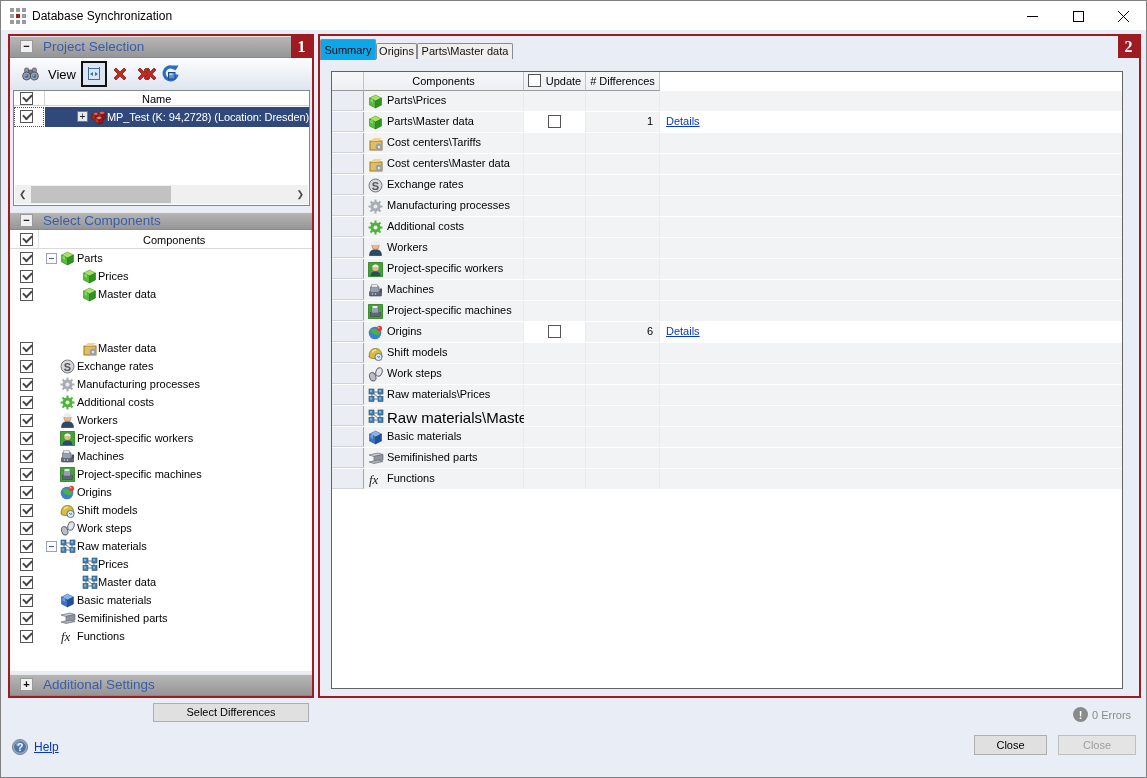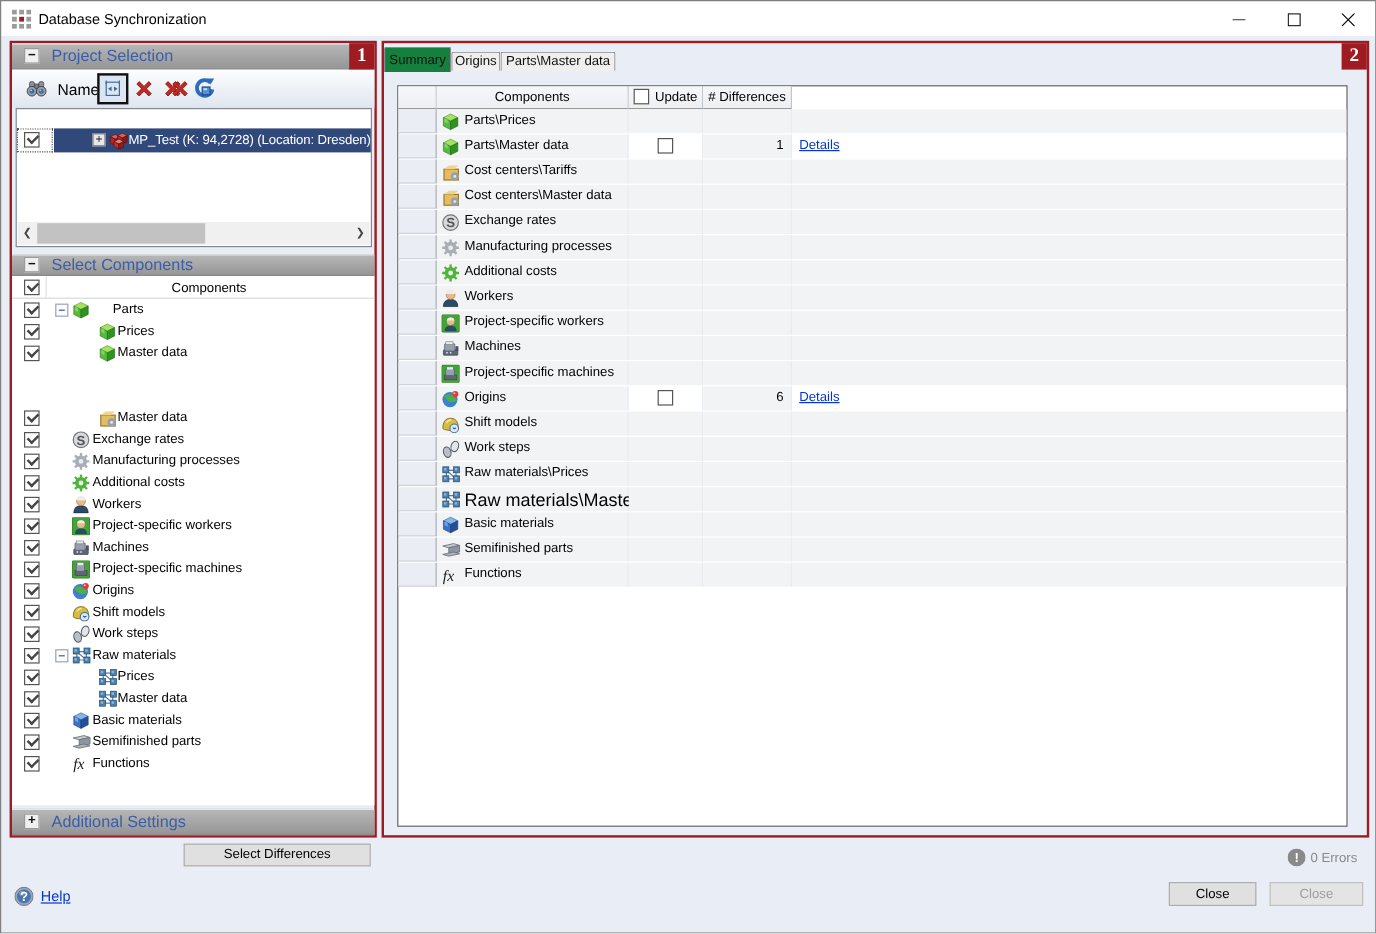--- a/index.html
+++ b/index.html
@@ -49,21 +49,21 @@
 .trow { position:absolute; left:0; width:100%; height:18px; font-size:11px; color:#000; }
 .trow .cb { position:absolute; left:10px; top:2px; }
 .trow .lbl { position:absolute; top:2px; }
 .trow .ticon { position:absolute; top:1px; }
 .expander { position:absolute; width:11px; height:11px; border:1px solid #9aa3b5; background:#fcfcfc; top:3px; }
 .expander::before { content:""; position:absolute; left:2px; top:4px; width:5px; height:1px; background:#3a5da8; }
 
 
 .tab { position:absolute; top:43px; height:16px; font-size:11px; color:#111; text-align:center; white-space:nowrap;
   background:#f0efee; border:1px solid #898c95; border-bottom:none; line-height:15px; border-radius:2px 2px 0 0; }
-.tab.active { background:#15803d; height:21px; top:39px; line-height:20px; z-index:3; }
+.tab.active { background:#0ea5e9; height:21px; top:39px; line-height:20px; z-index:3; }
 
 
 #grid { position:absolute; left:331px; top:71px; width:792px; height:618px; background:#fff; border:1px solid #636363; }
 .gh { position:absolute; top:0; height:19px; background:linear-gradient(#f6f7f9,#edeff3);
   border-right:1px solid #c0c4cb; border-bottom:1px solid #999; font-size:11px; text-align:center; line-height:18px; color:#000; }
 .grow { position:absolute; height:21px; }
 .gcell { position:absolute; top:0; height:20px; background:#f2f3f5; border-right:1px solid #e7eaef; }
 .gcell.white { background:#fff; }
 .rowhdr { position:absolute; left:0; top:0; width:32px; height:20px; background:#eaedf4;
   border-right:1px solid #a0a5ad; border-bottom:1px solid #cfd3da; }
@@ -115,21 +115,21 @@
         <rect x="2.6" y="3" width="4" height="5" rx="1.5" fill="#8d929c" stroke="#4a4e55" stroke-width="0.7"></rect>
         <rect x="10.4" y="3" width="4" height="5" rx="1.5" fill="#8d929c" stroke="#4a4e55" stroke-width="0.7"></rect>
         <rect x="6.8" y="5" width="3.4" height="4" fill="#777b84" stroke="#4a4e55" stroke-width="0.7"></rect>
         <circle cx="4.6" cy="11" r="4" fill="#9ba0ab" stroke="#3d4046" stroke-width="0.8"></circle>
         <circle cx="12.4" cy="11" r="4" fill="#9ba0ab" stroke="#3d4046" stroke-width="0.8"></circle>
         <circle cx="4.6" cy="11" r="2.1" fill="#3e6fae"></circle>
         <circle cx="12.4" cy="11" r="2.1" fill="#3e6fae"></circle>
         <circle cx="3.9" cy="10.3" r="0.8" fill="#a8c8ea"></circle>
         <circle cx="11.7" cy="10.3" r="0.8" fill="#a8c8ea"></circle>
       </svg>
-      <span style="position:absolute;left:38px;top:9px;font-size:13px;">Name</span>
+      <span style="position:absolute;left:38px;top:9px;font-size:13px;">View</span>
       <span style="position:absolute;left:71px;top:3px;width:26px;height:26px;border:2px solid #111;background:#dce6f2;"></span>
       <svg style="position:absolute;left:76px;top:8px" width="16" height="16">
         <rect x="2.5" y="2.5" width="11" height="11" fill="none" stroke="#3a6ea5"></rect>
         <path d="M4 8 L7 6 L7 10 Z" fill="#3a6ea5"></path>
         <path d="M12 8 L9 6 L9 10 Z" fill="#3a6ea5"></path>
         <line x1="2.5" y1="1" x2="2.5" y2="4" stroke="#3a6ea5"></line>
         <line x1="13.5" y1="1" x2="13.5" y2="4" stroke="#3a6ea5"></line>
       </svg>
       <svg style="position:absolute;left:102px;top:8px" width="16" height="16">
         <path d="M2 4 L4 2 L8 6 L12 2 L14 4 L10 8 L14 12 L12 14 L8 10 L4 14 L2 12 L6 8 Z" fill="#c22a21" stroke="#7d140e" stroke-width="0.7"></path>
@@ -139,20 +139,25 @@
         <path d="M8 4 L10 2 L14 6 L18 2 L20 4 L16 8 L20 12 L18 14 L14 10 L10 14 L8 12 L12 8 Z" fill="#c22a21" stroke="#7d140e" stroke-width="0.7"></path>
       </svg>
       <svg style="position:absolute;left:151px;top:7px" width="18" height="18">
         <path d="M14.5 4 A6.5 6.5 0 1 0 16 9.5" fill="none" stroke="#2f6cbd" stroke-width="3.2"></path>
         <polygon points="11.5,0.5 17.5,0.5 14.5,5.5" fill="#2f6cbd"></polygon>
         <rect x="7.5" y="7.5" width="6.5" height="6.5" fill="#5590dc" stroke="#1c4a88"></rect>
         <rect x="8.5" y="8.5" width="3" height="1.6" fill="#c6ddf4"></rect>
       </svg>
     </div>
   <div id="projtable">
+    <div class="hdr">
+        <span style="position:absolute;left:128px;top:2px;font-size:11px;">Name</span>
+      <span class="cb checked" style="position:absolute;left:6px;top:1px;"></span>
+      <span style="position:absolute;left:30px;top:0;width:1px;height:15px;background:#d5d5d5;"></span>
+    </div>
     <span style="position:absolute;left:0px;top:16px;width:30px;height:20px;border:1px dotted #555;"></span>
       <span class="cb checked" style="position:absolute;left:6px;top:19px;"></span>
     <div id="selrow">
       <span style="position:absolute;left:32px;top:4px;width:11px;height:11px;background:#e8e8e8;border:1px solid #777;color:#222;font-size:10px;line-height:9px;text-align:center;">+</span>
       <svg style="position:absolute;left:46px;top:2px;" width="16" height="16">
           <g stroke="#5d0f0f" stroke-width="0.5">
             <polygon points="1,5 5,3 9,5 5,7" fill="#d96459"></polygon>
             <polygon points="1,5 5,7 5,12 1,10" fill="#b3281e"></polygon>
             <polygon points="5,7 9,5 9,10 5,12" fill="#8f1710"></polygon>
             <polygon points="7,4 11,2 15,4 11,6" fill="#d96459"></polygon>
@@ -183,21 +188,21 @@
       </div>
       <div class="trow" style="top:20px;">
         <span class="cb checked"></span>
         <span class="expander" style="left:36px;"></span>
         <span class="ticon" style="left:50px;"><svg width="15" height="15">
             <polygon points="1.5,4 7.5,1 13.5,4 7.5,7" fill="#a5e25e" stroke="#4c8f2f" stroke-width="0.5"></polygon>
             <polygon points="1.5,4 7.5,7 7.5,14 1.5,11" fill="#55bb3c" stroke="#2f7420" stroke-width="0.5"></polygon>
             <polygon points="7.5,7 13.5,4 13.5,11 7.5,14" fill="#2e9320" stroke="#1d6413" stroke-width="0.5"></polygon>
             <polygon points="2.5,4.4 5,5.6 5,9 2.5,7.6" fill="#8fdc72" opacity="0.8"></polygon>
           </svg></span>
-        <span class="lbl" style="left:84px;">Parts</span>
+        <span class="lbl" style="left:67px;">Parts</span>
       </div>
       <div class="trow" style="top:38px;">
         <span class="cb checked"></span>
         <span class="ticon" style="left:72px;"><svg width="15" height="15">
             <polygon points="1.5,4 7.5,1 13.5,4 7.5,7" fill="#a5e25e" stroke="#4c8f2f" stroke-width="0.5"></polygon>
             <polygon points="1.5,4 7.5,7 7.5,14 1.5,11" fill="#55bb3c" stroke="#2f7420" stroke-width="0.5"></polygon>
             <polygon points="7.5,7 13.5,4 13.5,11 7.5,14" fill="#2e9320" stroke="#1d6413" stroke-width="0.5"></polygon>
             <polygon points="2.5,4.4 5,5.6 5,9 2.5,7.6" fill="#8fdc72" opacity="0.8"></polygon>
           </svg></span>
         <span class="lbl" style="left:88px;">Prices</span>

